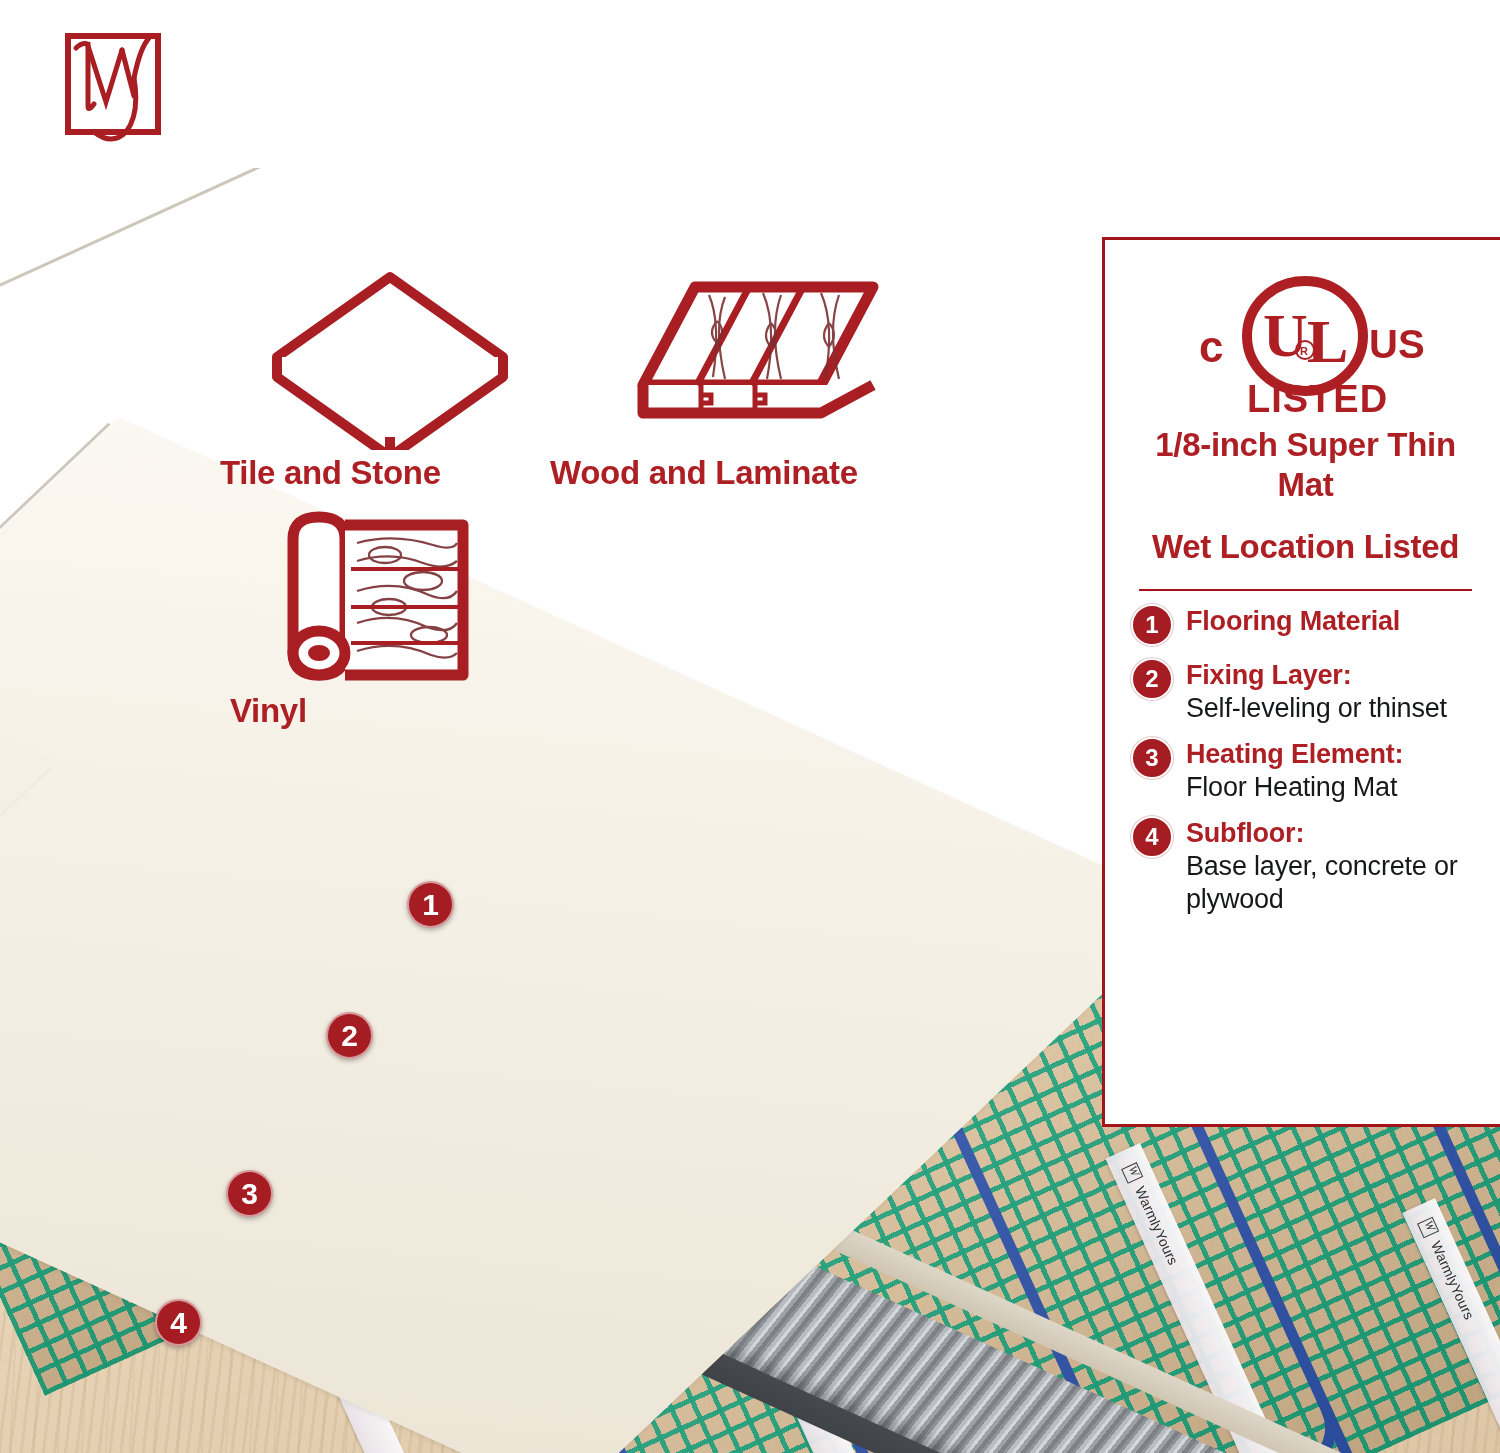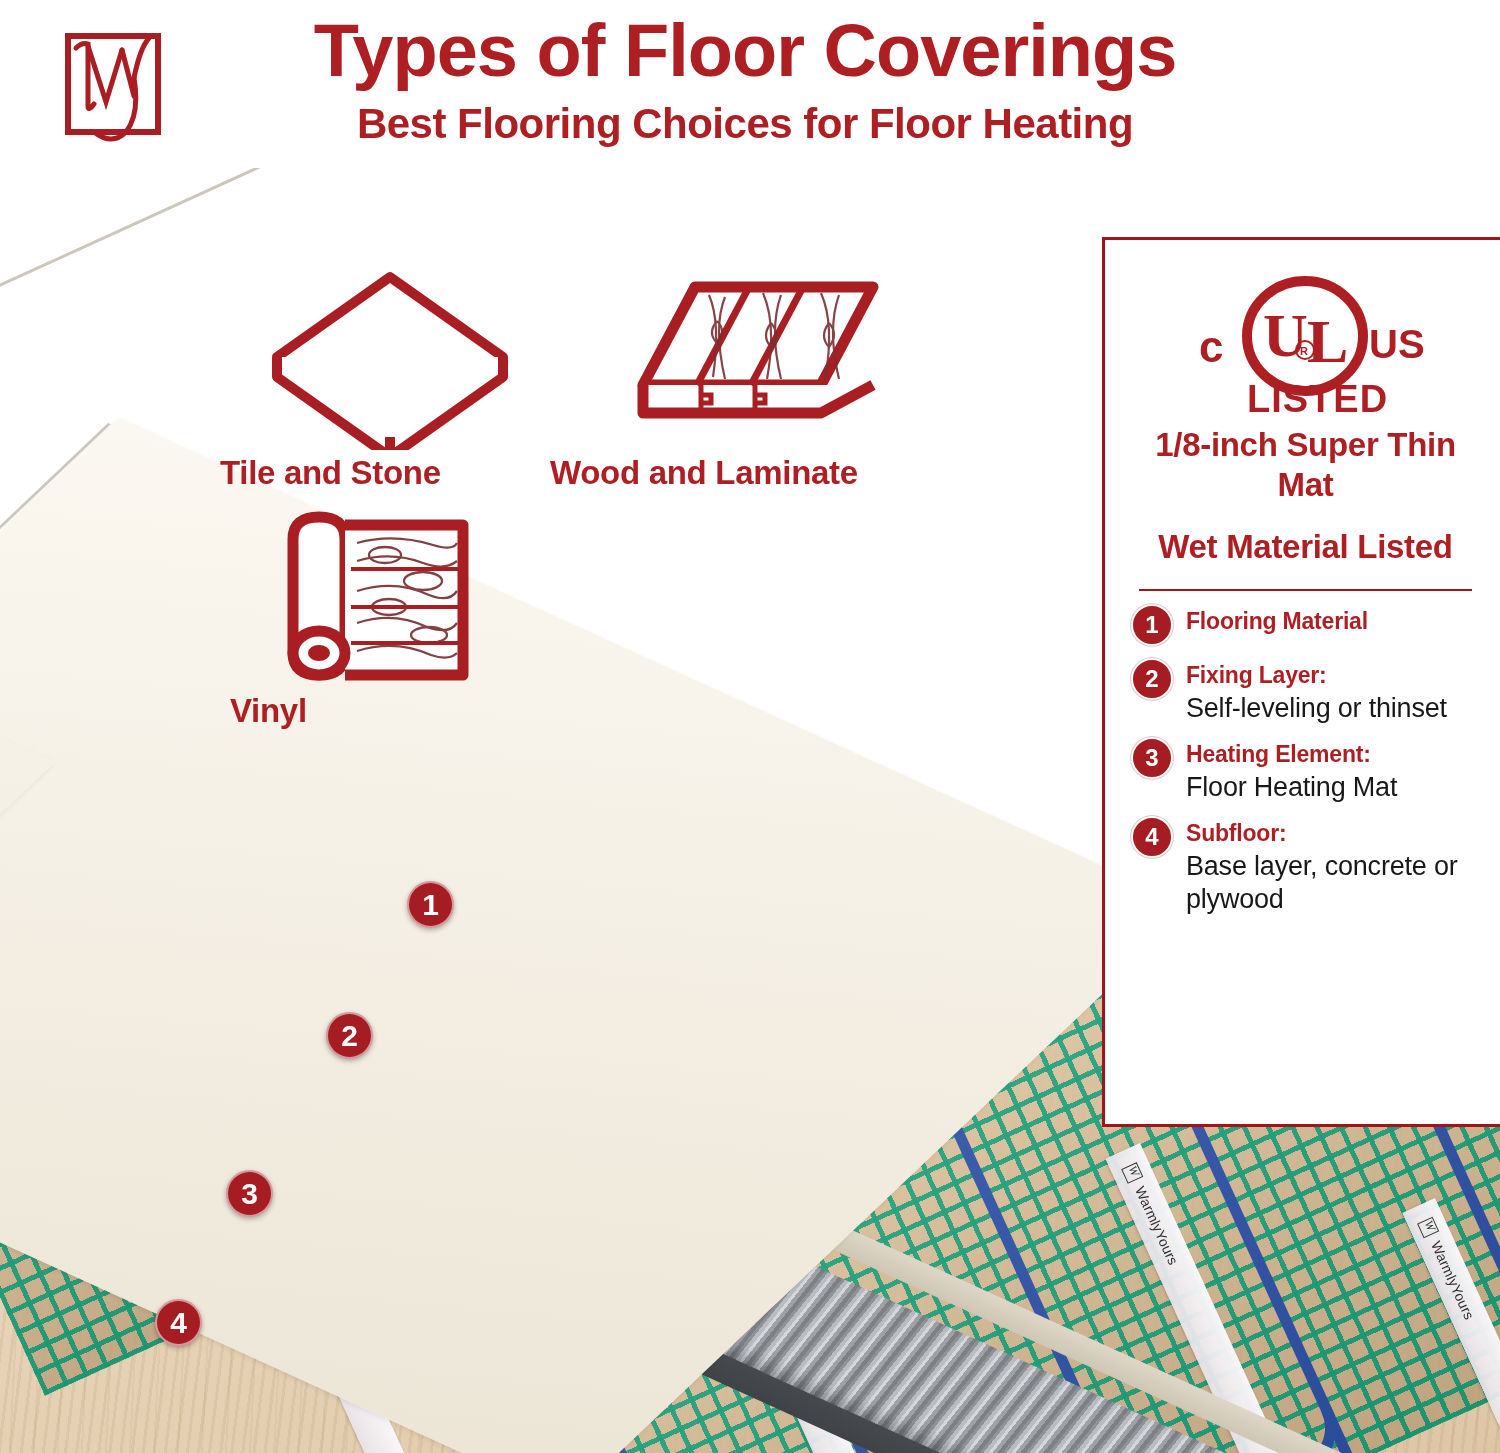--- a/index.html
+++ b/index.html
@@ -95,21 +95,21 @@
   #panel-h2 { margin-top:22px; }
 
   #panel-rule { height:2px; background:#A2141A; margin:22px 8px 12px 8px; }
 
   .legend-item { display:flex; align-items:flex-start; gap:13px; margin-bottom:11px; }
   .legend-num { flex:0 0 auto; width:42px; height:42px; border-radius:50%; background:#A51C22;
                 color:#fff; font-size:24px; font-weight:700;
                 display:flex; align-items:center; justify-content:center;
                 border:2px solid #fff; box-shadow:0 0 0 1px rgba(165,28,34,.25); margin-top:1px;}
   .legend-body { padding-top:2px; }
-  .legend-title { color:#AE1F24; font-size:23px; line-height:33px; font-weight:700; letter-spacing:-0.2px; }
+  .legend-title { color:#AE1F24; font-size:27px; line-height:33px; font-weight:700; letter-spacing:-0.2px; }
   .legend-desc  { color:#17181a; font-size:27px; line-height:33px; font-weight:400; letter-spacing:-0.2px; }
 </style>
 </head>
 <body>
 
 <div id="stage">
 
   <div id="scene">
 
     <div class="plywood"></div>
@@ -206,24 +206,20 @@
         <g fill="none" stroke="#A81E23" stroke-width="5" stroke-linecap="round">
           <path d="M28 28 Q34 22 40 24 L40 86 Q40 92 46 84"></path>
           <path d="M40 26 L58 82 L74 30"></path>
           <path d="M74 30 L86 76"></path>
           <path d="M86 58 Q92 94 78 112 Q64 126 46 112"></path>
           <path d="M101 18 Q92 28 86 58"></path>
         </g>
       </svg>
     </div>
 
-    <div id="title-block">
-      <div id="main-title">Types of Floor Coverings</div>
-      <div id="sub-title">Best Flooring Choices for Floor Heating</div>
-    </div>
   </div>
 
   <div id="icons">
 
     <div class="icon-cell" style="left:0px; top:0px; width:340px;">
       <div class="glyph">
         <svg width="250" height="185" viewBox="0 0 250 185">
           <g fill="#fff" stroke="#A81E23" stroke-width="10" stroke-linejoin="round">
             <path d="M125 12 L238 92 L125 172 L12 92 Z"></path>
             <path d="M12 92 L12 112 L125 192 L238 112 L238 92"></path>
@@ -306,21 +302,21 @@
         <text x="82" y="86" font-family="Liberation Serif, serif" font-size="62" font-weight="700" fill="#AE1F24">U</text>
         <text x="126" y="92" font-family="Liberation Serif, serif" font-size="62" font-weight="700" fill="#AE1F24">L</text>
         <circle cx="124" cy="80" r="9" fill="none" stroke="#AE1F24" stroke-width="2"></circle>
         <text x="119" y="85" font-family="Liberation Sans, sans-serif" font-size="11" font-weight="700" fill="#AE1F24">R</text>
         <text x="188" y="88" font-family="Liberation Sans, sans-serif" font-size="40" font-weight="700" fill="#AE1F24">US</text>
         <text x="66" y="142" font-family="Liberation Sans, sans-serif" font-size="38" font-weight="700" letter-spacing="1" fill="#AE1F24">LISTED</text>
       </svg>
     </div>
 
     <div class="panel-h" id="panel-h1">1/8-inch Super Thin Mat</div>
-    <div class="panel-h" id="panel-h2">Wet Material Listed</div>
+    <div class="panel-h" id="panel-h2">Wet Location Listed</div>
 
     <div id="panel-rule"></div>
 
     <div id="legend-list">
 
       <div class="legend-item">
         <div class="legend-num">1</div>
         <div class="legend-body">
           <div class="legend-title">Flooring Material</div>
 

